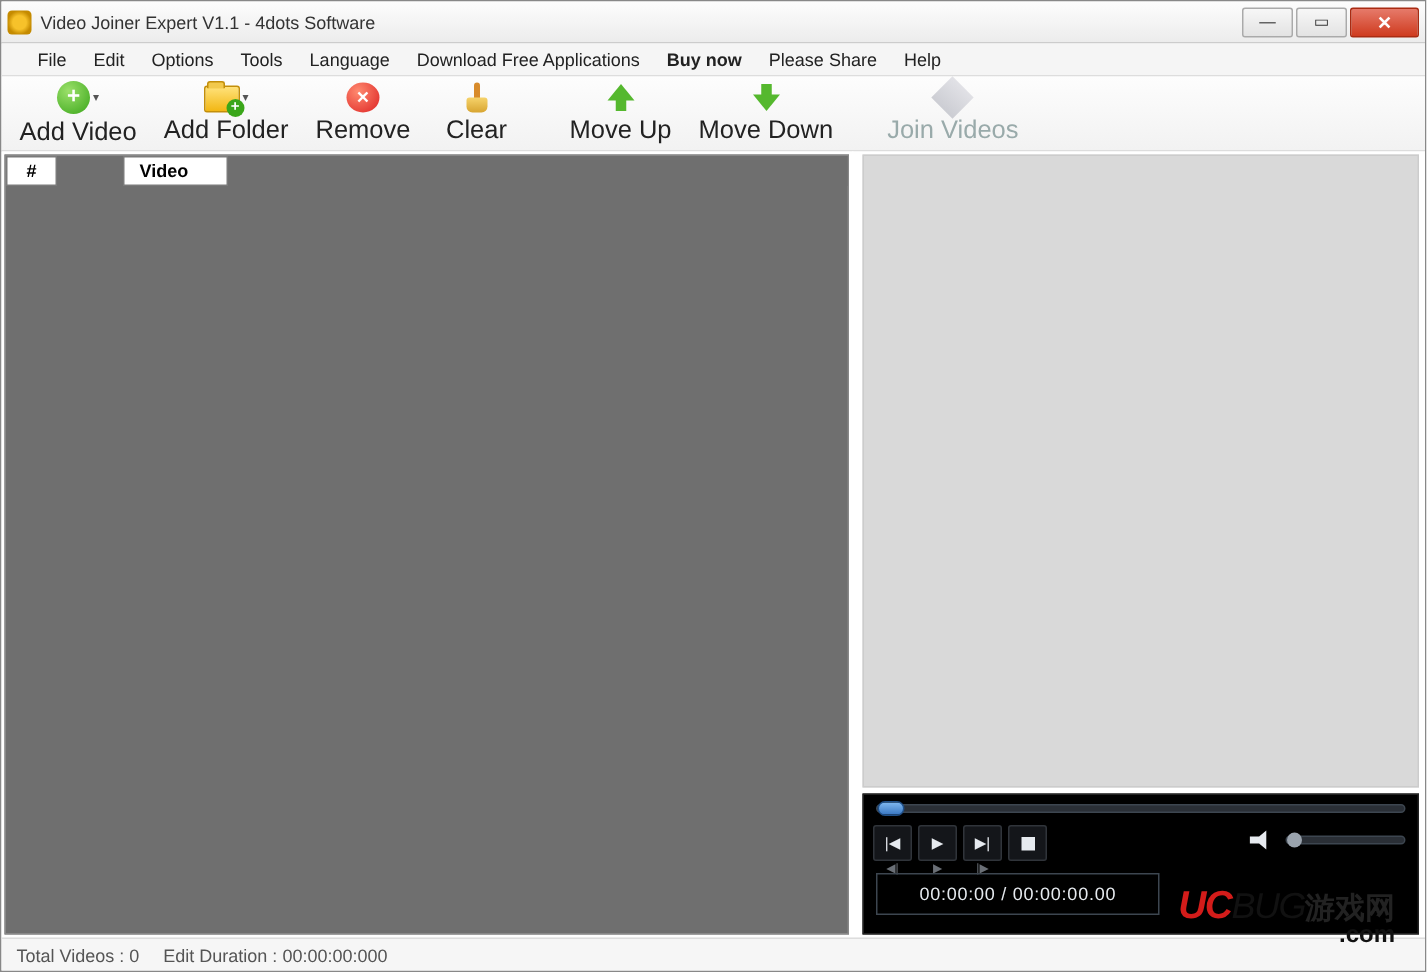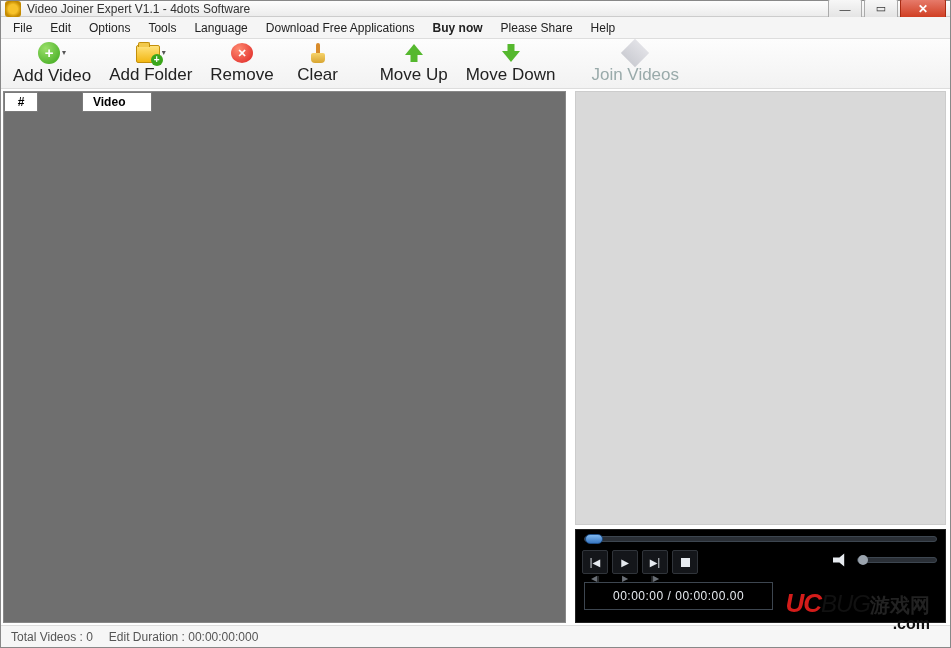--- a/index.html
+++ b/index.html
@@ -1,30 +1,30 @@
 <!DOCTYPE html>
 <html><head>
 <meta charset="utf-8">
 <style>
 * { box-sizing: border-box; margin: 0; padding: 0; }
 body { font-family: "Segoe UI", Tahoma, sans-serif; font-size: 12px; background: #fff; width: 951px; height: 648px; overflow: hidden; }
 
 .window { width: 951px; height: 648px; border: 1px solid #888; background: #fff; display: flex; flex-direction: column; }
 
 
-.titlebar { height: 16px; background: linear-gradient(#fdfdfd, #ececec); border-bottom: 1px solid #ccc; display: flex; align-items: center; padding: 0 4px; }
+.titlebar { height: 28px; background: linear-gradient(#fdfdfd, #ececec); border-bottom: 1px solid #ccc; display: flex; align-items: center; padding: 0 4px; }
 .titlebar .app-icon { width: 16px; height: 16px; margin-right: 6px; background: radial-gradient(circle, #f7c22a 40%, #c58b00 70%); border-radius: 3px; }
 .titlebar .title { flex: 1; color: #333; font-size: 12px; }
 .winbtns { display: flex; gap: 2px; }
 .winbtn { width: 34px; height: 20px; border: 1px solid #aaa; background: linear-gradient(#f7f7f7,#e3e3e3); border-radius: 2px; display: flex; align-items: center; justify-content: center; font-size: 11px; color: #333; }
 .winbtn.close { width: 46px; background: linear-gradient(#e67a6a,#cf3b1f); border-color: #a92b12; color: #fff; }
 .winbtn.close .x { font-weight: bold; font-size: 12px; }
 
 
-.menubar { height: 22px; background: #f5f5f5; border-bottom: 1px solid #ddd; display: flex; align-items: center; padding: 0 12px; gap: 18px; color: #222; }
+.menubar { height: 22px; background: #f5f5f5; border-bottom: 1px solid #ddd; display: flex; align-items: center; padding: 0 24px; gap: 18px; color: #222; }
 .menu-item { cursor: default; white-space: nowrap; }
 .menu-item.bold { font-weight: bold; text-align: right; }
 
 
 .toolbar { height: 50px; background: linear-gradient(#fdfdfd, #f2f2f2); border-bottom: 1px solid #ddd; display: flex; align-items: center; padding: 2px 6px; gap: 6px; }
 .tool { display: flex; flex-direction: column; align-items: center; justify-content: center; min-width: 64px; height: 46px; padding: 2px 6px; cursor: default; }
 .tool .lbl { margin-top: 2px; font-size: 17px; color: #222; }
 .tool.disabled .lbl { color: #9aa; }
 .tool .drop { font-size: 8px; margin-left: 2px; color: #555; }
 .tool-row { display: flex; align-items: center; }

